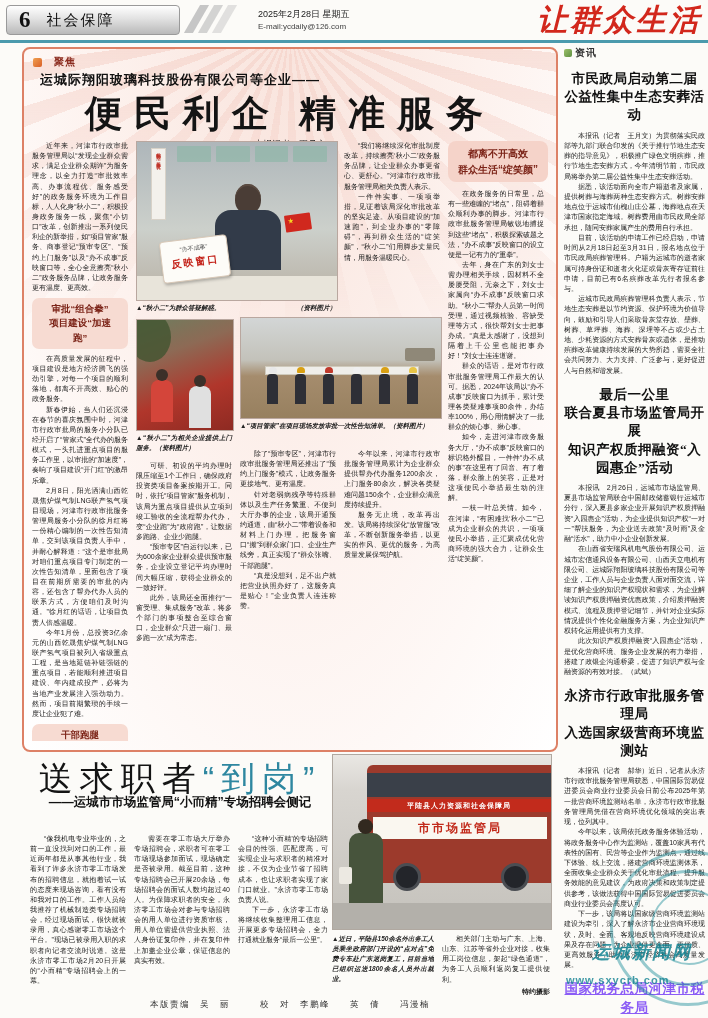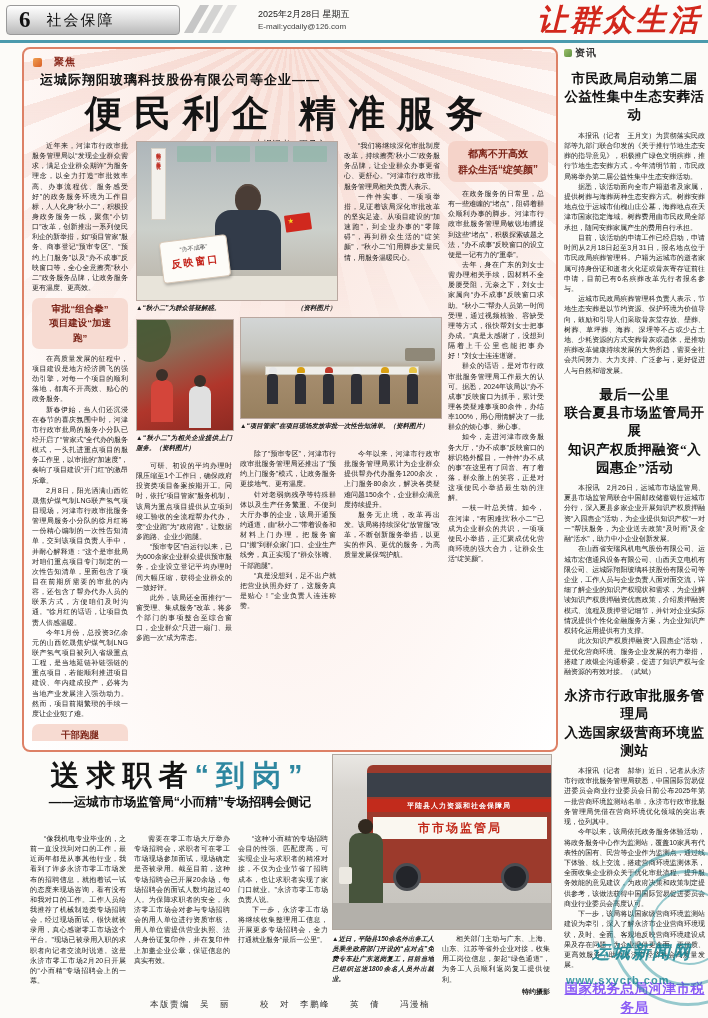--- a/index.html
+++ b/index.html
@@ -79,21 +79,21 @@
   .briefs{position:absolute;left:564px;top:46px;width:141px;height:968px;overflow:hidden;}
   .tag{display:flex;align-items:center;gap:3px;margin-bottom:4px;}
   .tag-icon{width:8px;height:8px;background:linear-gradient(135deg,#9cc06a,#5f9042);border-radius:2px;}
   .tag-text{font-size:10px;font-weight:bold;color:#333;letter-spacing:1px;}
   .brief h3{margin:10px 0 6px 0;text-align:center;font-family:"Liberation Serif",serif;font-size:13.5px;
     line-height:1.35;color:#111;letter-spacing:.5px;}
   .brief h3.red{color:#8b5cf6;text-decoration:underline;}
   .brief-body{font-size:7px;line-height:1.46;text-align:justify;color:#1b1b1b;}
   
   .jobs{position:absolute;left:22px;top:752px;width:536px;height:246px;}
-  .jobs-h2{position:absolute;left:8px;top:4px;width:300px;text-align:center;font-size:29px;font-weight:700;
+  .jobs-h2{position:absolute;left:8px;top:4px;width:300px;text-align:center;font-size:34px;font-weight:400;
     color:#141414;letter-spacing:7px;white-space:nowrap;}
   .jobs-h2 .teal{color:#2e87a0;}
   .jobs-sub{position:absolute;left:8px;top:42px;width:300px;text-align:center;font-size:12.5px;font-weight:bold;color:#111;}
   .jobs-byline{position:absolute;left:8px;top:62px;width:300px;text-align:center;font-size:9px;color:#222;}
   .jobs-photo{position:absolute;left:310px;top:2px;width:218px;height:174px;border:1px solid #b0a8a0;
     background:linear-gradient(180deg,#e9e7e3 0%,#d8d5d0 20%,#c4c1bb 100%);overflow:hidden;}
   .bus{position:absolute;left:34px;top:10px;right:0;height:118px;background:#9c3a2c;border-radius:6px 0 0 4px;}
   .bus-windows{position:absolute;left:0;top:8px;right:0;height:24px;background:#3a4049;}
   .bus-banner-top{position:absolute;left:0;top:34px;right:0;height:13px;background:#c22b1c;color:#fff;
     font-size:7px;font-weight:bold;text-align:center;line-height:13px;letter-spacing:1px;}

